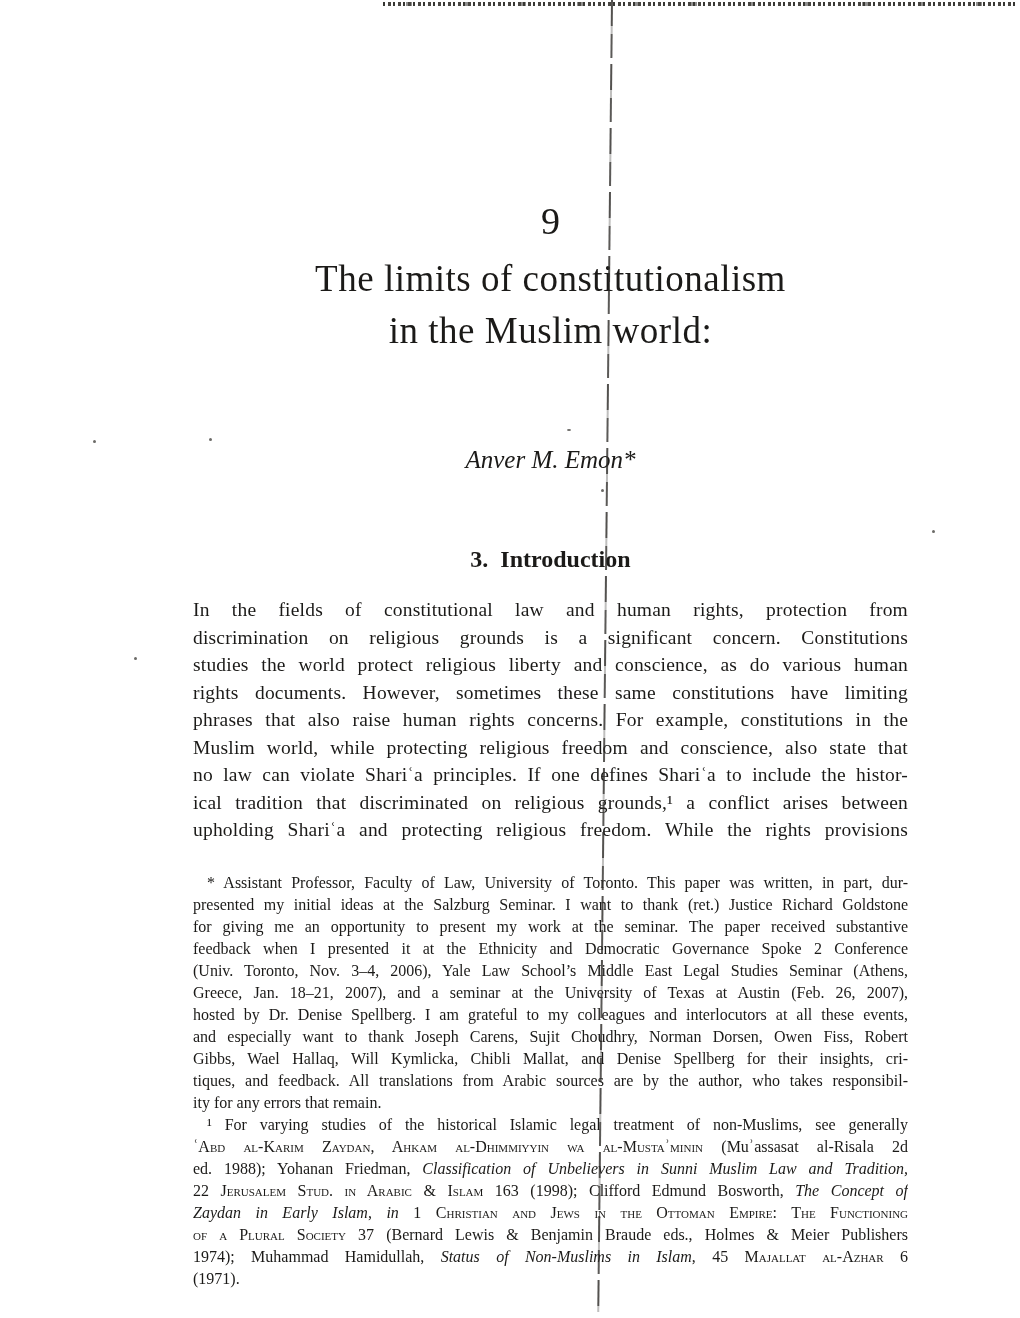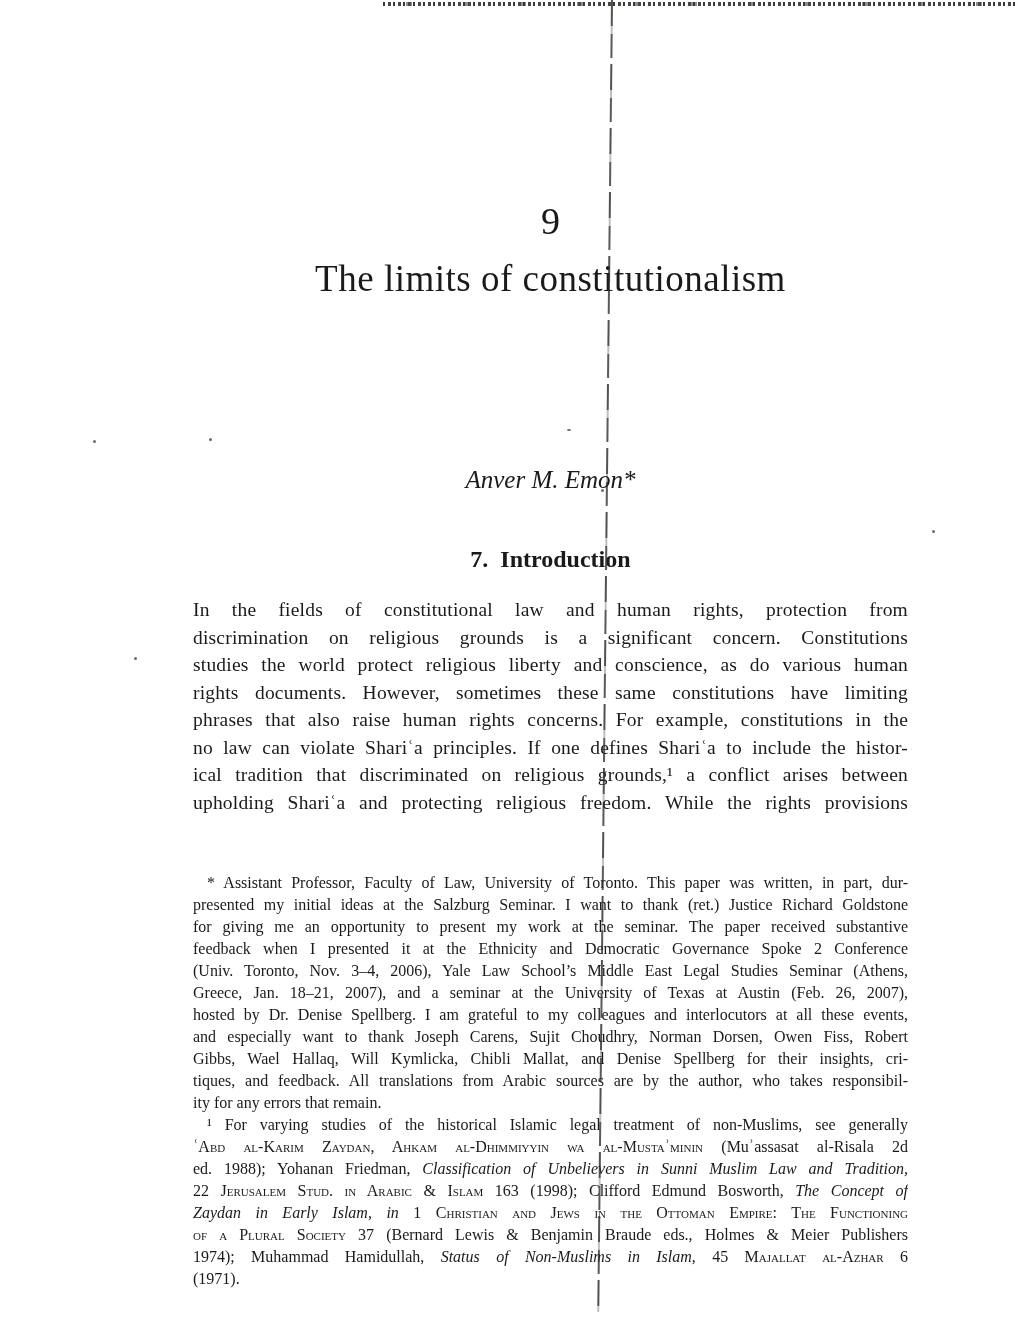--- a/index.html
+++ b/index.html
@@ -33,21 +33,21 @@
   }
   .speck{
     position:absolute;width:3px;height:3px;border-radius:50%;
     background:#3a3834;opacity:.75;
   }
   
   .col{position:absolute;left:193px;width:715px;}
   .chapter-number{top:199px;text-align:center;font-size:38px;line-height:44px;}
   .title-block{top:253px;font-size:37px;line-height:52px;letter-spacing:.5px;}
   .title-block .tline{text-align:center;text-align-last:center;height:52px;}
-  .author-line{top:446px;text-align:center;font-size:25px;line-height:28px;font-style:italic;margin-top:20px;}
+  .author-line{top:446px;text-align:center;font-size:25px;line-height:28px;font-style:italic;}
   .section-heading{top:544px;text-align:center;font-size:24px;line-height:30px;font-weight:bold;}
   .body-text{top:596px;font-size:19.5px;line-height:27.5px;letter-spacing:.2px;}
   .body-text .tline{height:27.5px;}
   .footnotes{top:872px;font-size:16px;line-height:22px;}
   .footnotes .tline{height:22px;}
   .tline{text-align:justify;text-align-last:justify;overflow:hidden;}
   .tline.tlast{text-align-last:left;}
   .tline.ind{text-indent:14px;}
   .r-i{font-style:italic;}
   .r-sc{font-variant:small-caps;}
@@ -64,32 +64,34 @@
   <div class="speck" style="left:209px;top:438px;"></div>
   <div class="speck" style="left:567px;top:429px;width:4px;height:2px;"></div>
   <div class="speck" style="left:601px;top:489px;"></div>
   <div class="speck" style="left:134px;top:657px;"></div>
   <div class="speck" style="left:932px;top:530px;"></div>
 
   <div class="col chapter-number">9</div>
 
   <div class="col title-block">
       <div class="tline"><span>The limits of constitutionalism</span></div>
+      <div class="tline"><span>in the Muslim world:</span></div>
     </div>
 
   <div class="col author-line">Anver M. Emon*</div>
 
-  <div class="col section-heading">7. Introduction</div>
+  <div class="col section-heading">3. Introduction</div>
 
   <div class="col body-text">
       <div class="tline"><span>In the fields of constitutional law and human rights, protection from</span></div>
       <div class="tline"><span>discrimination on religious grounds is a significant concern. Constitutions</span></div>
       <div class="tline"><span>studies the world protect religious liberty and conscience, as do various human</span></div>
       <div class="tline"><span>rights documents. However, sometimes these same constitutions have limiting</span></div>
       <div class="tline"><span>phrases that also raise human rights concerns. For example, constitutions in the</span></div>
+      <div class="tline"><span>Muslim world, while protecting religious freedom and conscience, also state that</span></div>
       <div class="tline"><span>no law can violate Shariʿa principles. If one defines Shariʿa to include the histor-</span></div>
       <div class="tline"><span>ical tradition that discriminated on religious grounds,¹ a conflict arises between</span></div>
       <div class="tline"><span>upholding Shariʿa and protecting religious freedom. While the rights provisions</span></div>
     </div>
 
   <div class="col footnotes">
     <div>
         <div class="tline ind"><span>* Assistant Professor, Faculty of Law, University of Toronto. This paper was written, in part, dur-</span></div>
         <div class="tline"><span>presented my initial ideas at the Salzburg Seminar. I want to thank (ret.) Justice Richard Goldstone</span></div>
         <div class="tline"><span>for giving me an opportunity to present my work at the seminar. The paper received substantive</span></div>

